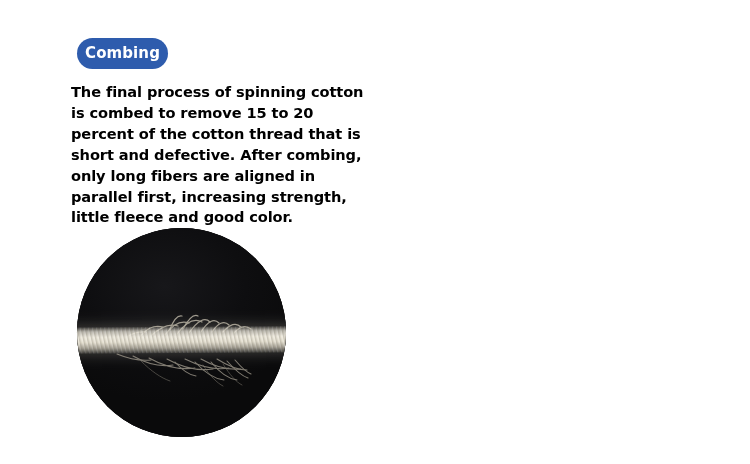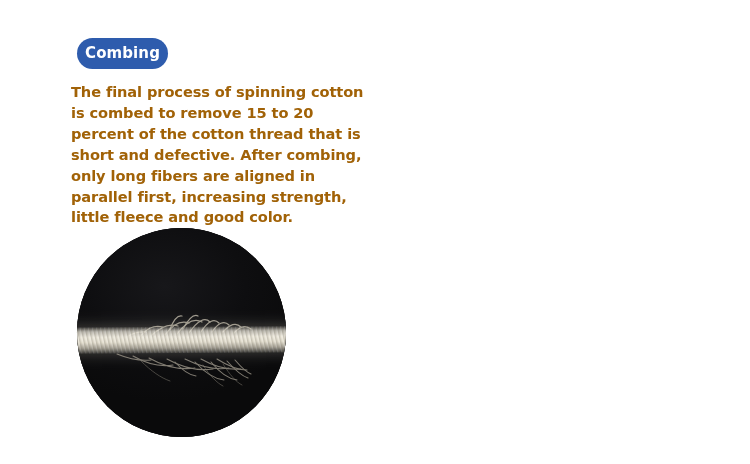--- a/index.html
+++ b/index.html
@@ -135,21 +135,21 @@
 <body>
 
 <div class="page" style="background: rgb(255, 255, 255);">
 
   <div class="panel panel-left">
 
     <div class="badge badge-left" id="badge-left" style="background: rgb(46, 92, 173); color: rgb(255, 255, 255);">
       <span class="badge-line">Combing</span>
     </div>
 
-    <div class="body-text body-left" style="color: #a16207;">The final process of spinning cotton
+    <div class="body-text body-left" style="color: #000000;">The final process of spinning cotton
 is combed to remove 15 to 20
 percent of the cotton thread that is
 short and defective. After combing,
 only long fibers are aligned in
 parallel first, increasing strength,
 little fleece and good color.</div>
 
     <div class="photo photo-left">
       <div class="photo-inner">
         <div class="dark-ground"></div>

